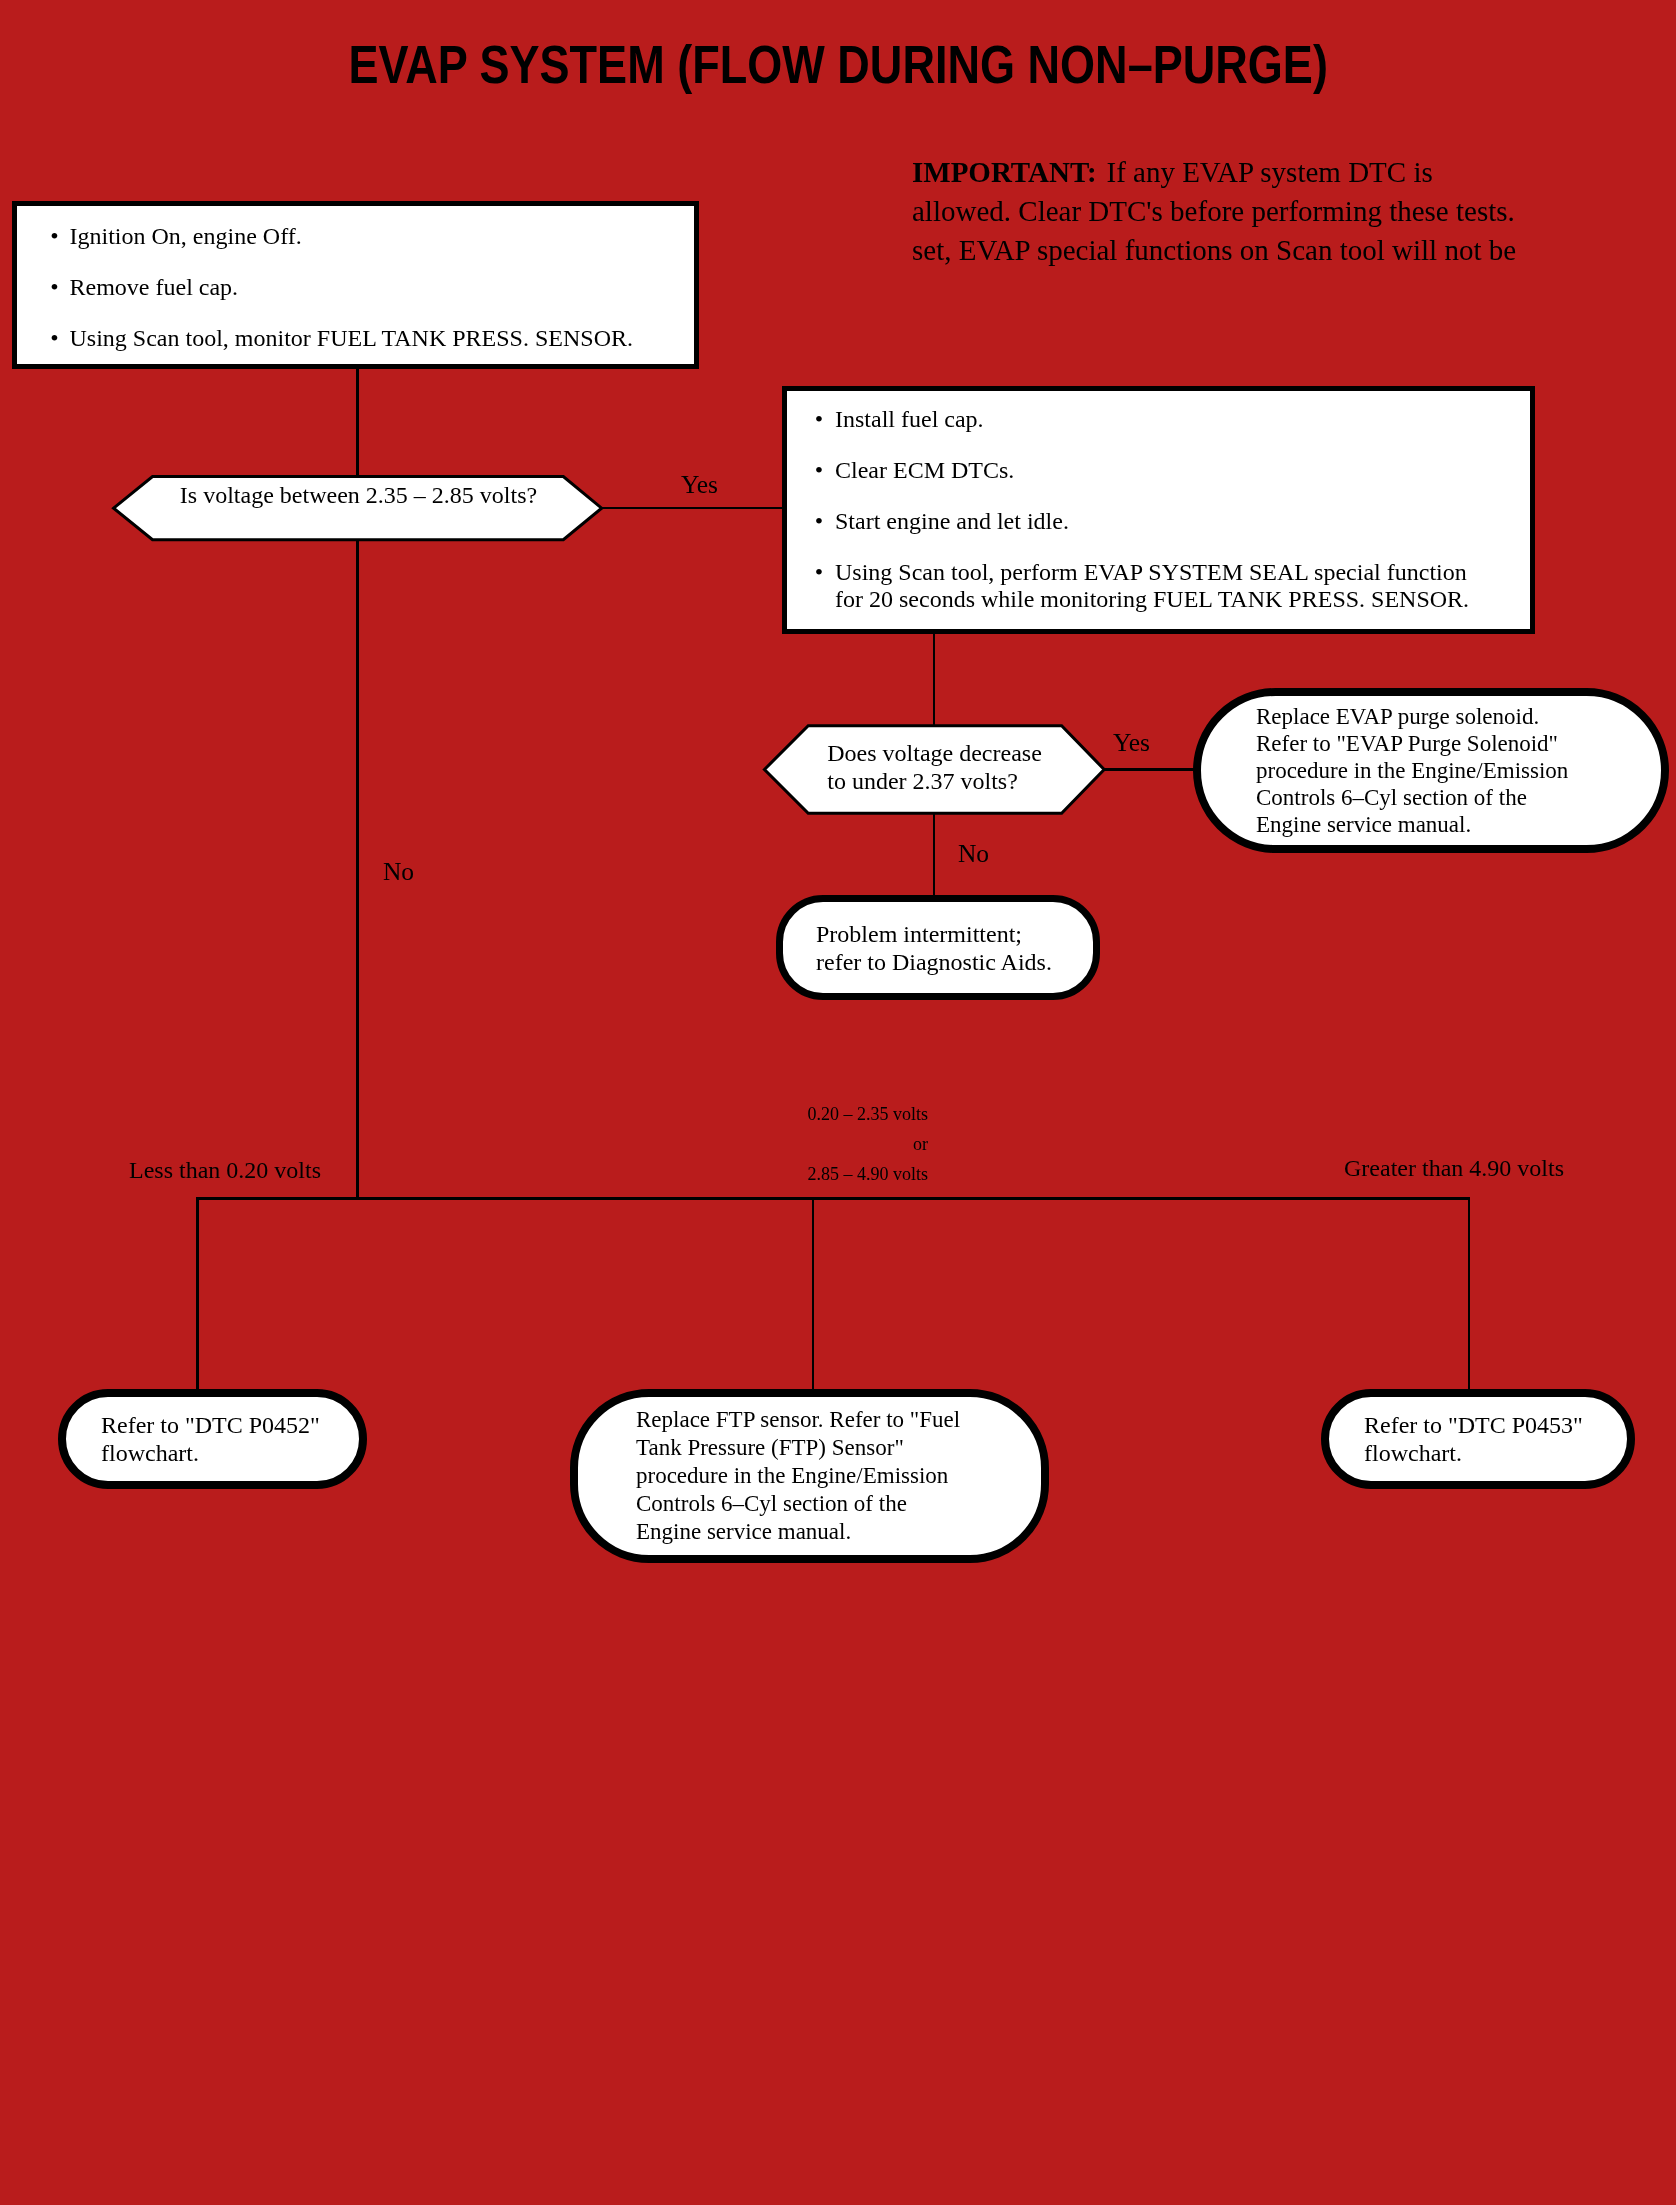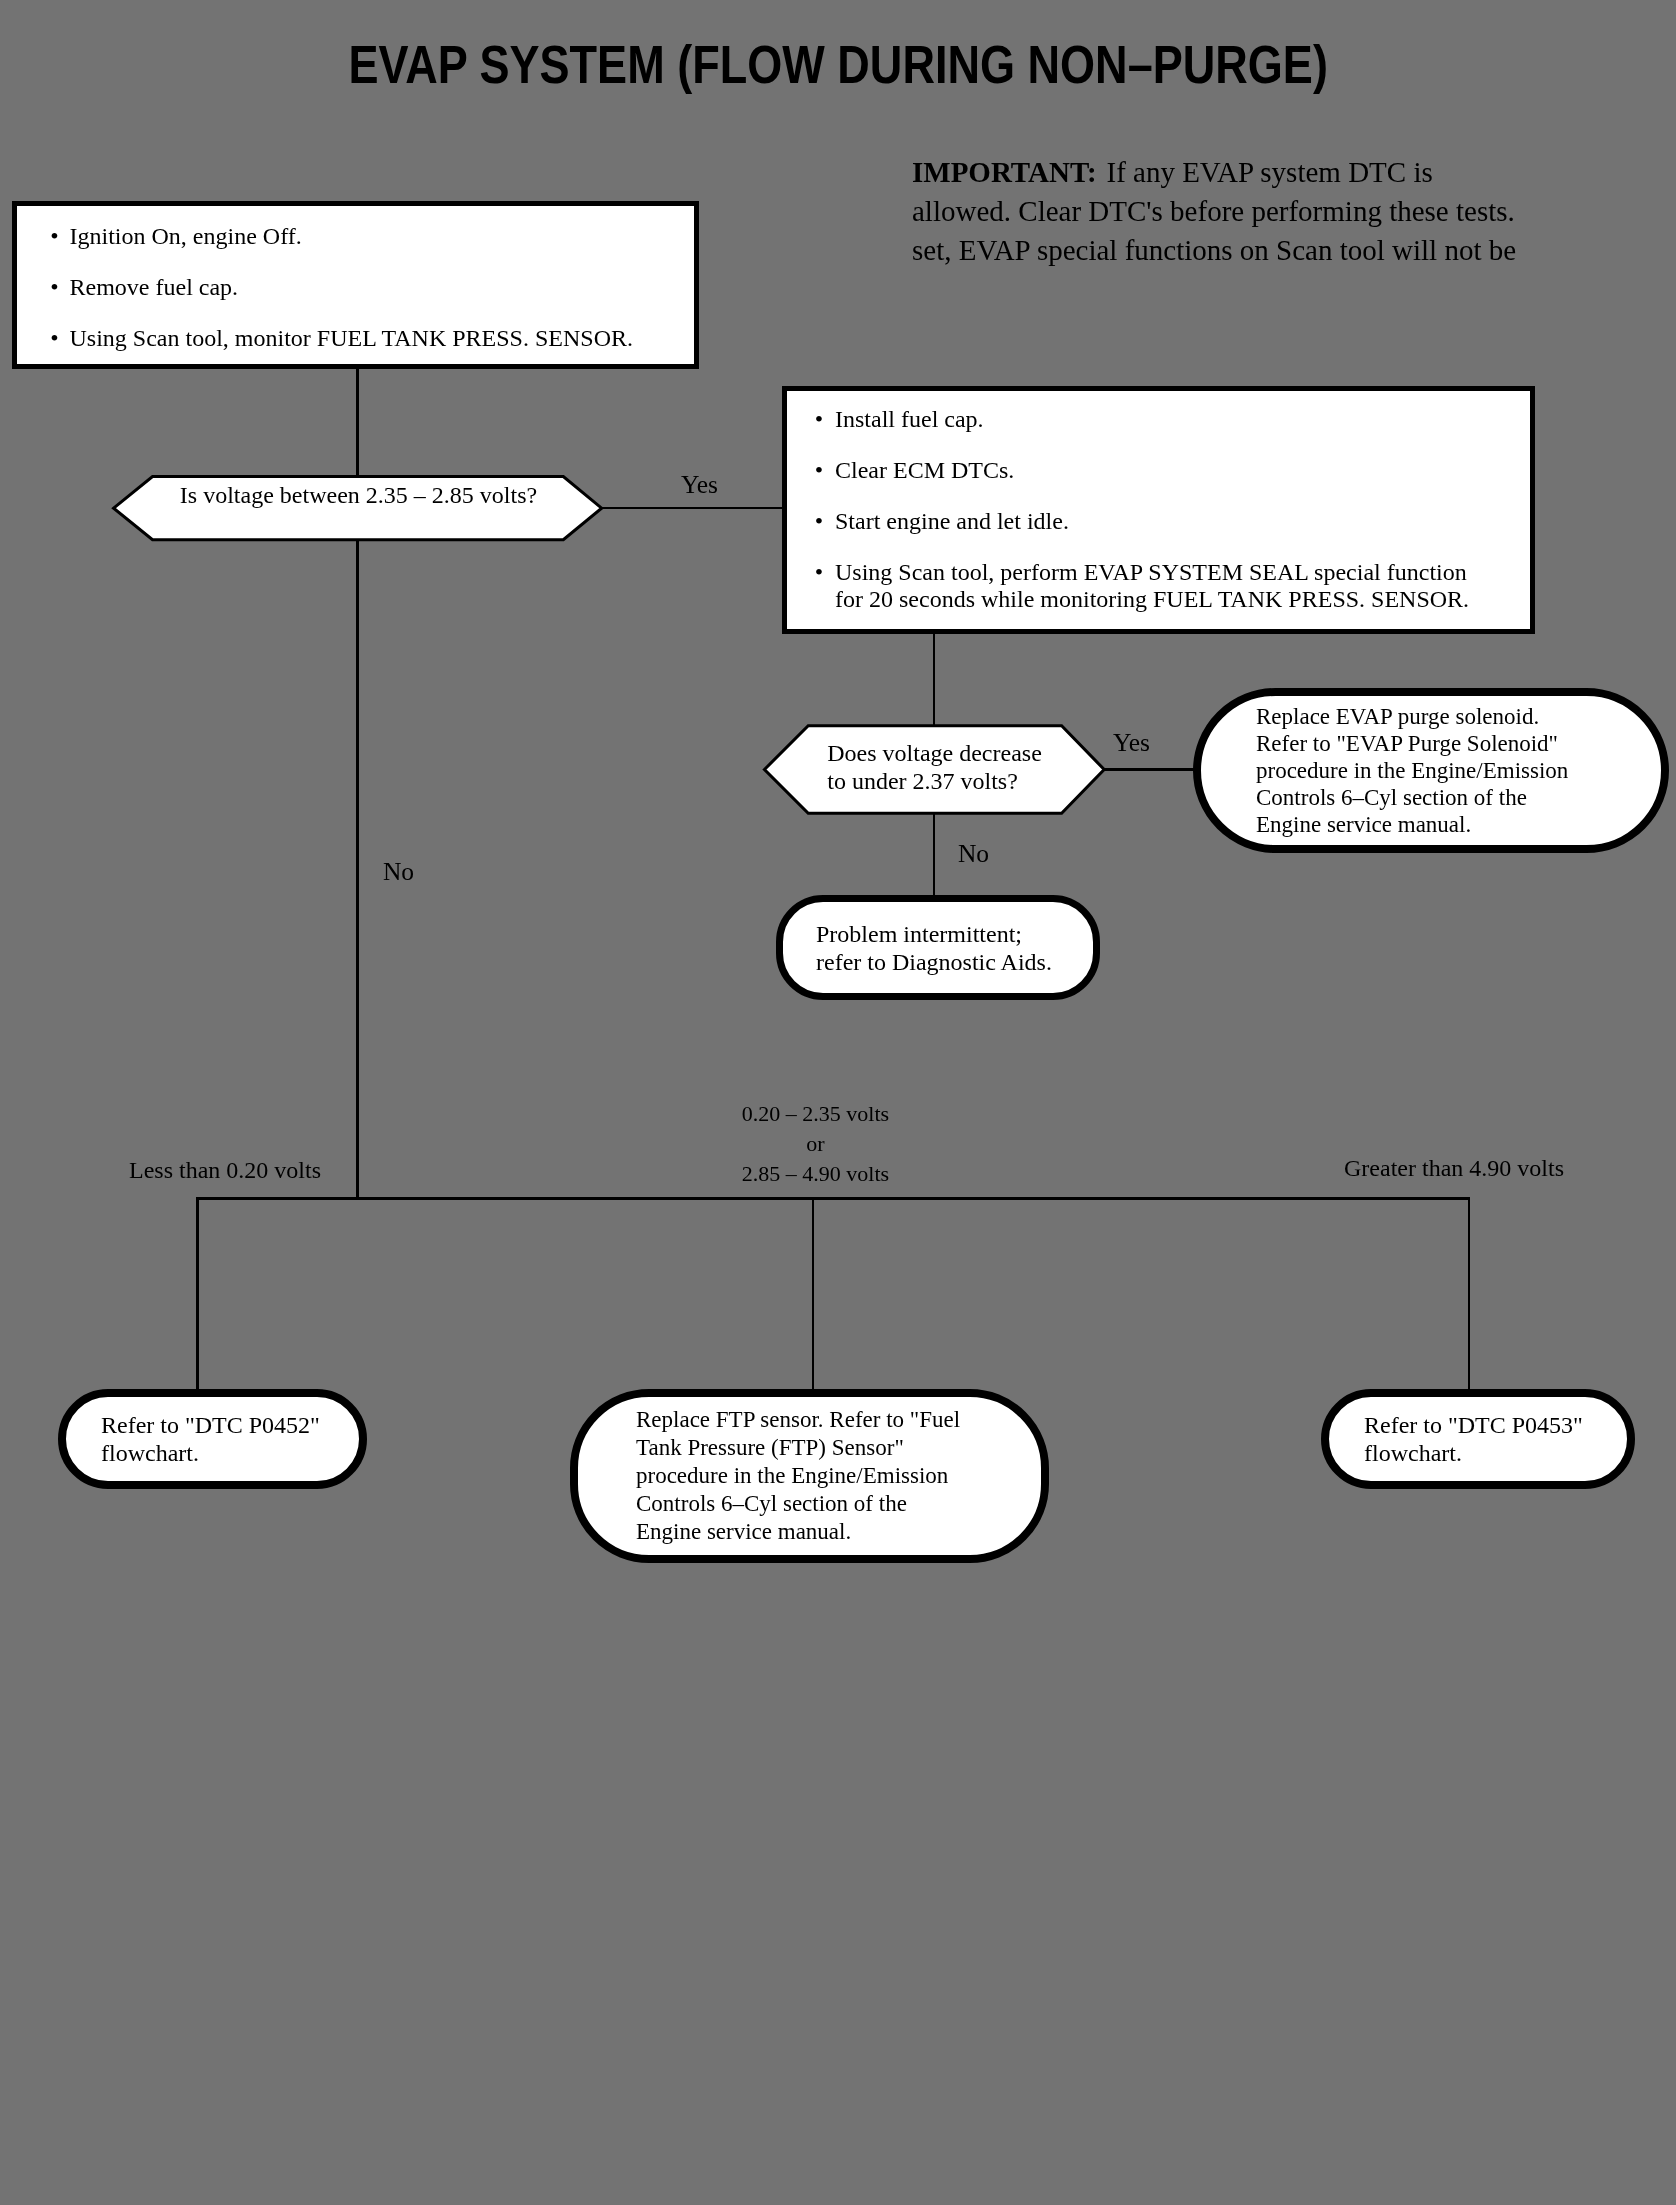--- a/index.html
+++ b/index.html
@@ -1,16 +1,16 @@
 <!DOCTYPE html>
 <html style="font-size:9.7px"><head>
 <meta charset="utf-8">
 <style>
   html,body{margin:0;padding:0;background:#ffffff;}
-  .page{position:relative;width:1676px;height:2205px;background:#737373;color:#000;
+  .page{position:relative;width:1676px;height:2205px;background:#b91c1c;color:#000;
         font-family:"Liberation Serif",serif;overflow:hidden;}
   svg.wires{position:absolute;left:0;top:0;}
   svg.wires line{stroke:#000;stroke-width:4;shape-rendering:crispEdges;}
   svg.wires line.thick{stroke-width:5;}
   svg.wires polygon{fill:#ffffff;stroke:#000;stroke-width:5;}
 
   .title{position:absolute;left:0;top:34px;width:1676px;text-align:center;
          font-family:"Liberation Sans",sans-serif;font-weight:bold;font-size:53px;white-space:nowrap;}
   .title>span{display:inline-block;transform:scaleX(.85);transform-origin:center;}
 
@@ -38,21 +38,21 @@
   .hex1{left:153px;top:463px;width:411px;height:63px;white-space:nowrap;}
   .hex2{left:808px;top:726px;width:253px;height:81px;}
   .hex2 .inner{text-align:left;}
 
   .lbl{position:absolute;text-align:center;font-size:25.5px;line-height:28px;}
   .yes1{left:663px;top:471px;width:73px;}
   .yes2{left:1095px;top:729px;width:73px;}
   .no1{left:362px;top:858px;width:73px;}
   .no2{left:937px;top:840px;width:73px;}
   .less{left:88px;top:1156px;width:274px;font-size:24px;}
-  .midlbl{left:703px;top:1099px;width:225px;font-size:22px;line-height:30px;}
+  .midlbl{left:703px;top:1099px;width:225px;font-size:18px;line-height:30px;text-align:right;}
   .greater{left:1317px;top:1154px;width:274px;font-size:24px;}
 
   .stadium{position:absolute;box-sizing:border-box;background:#fff;border:8px solid #000;
            display:flex;flex-direction:column;justify-content:center;font-size:23px;line-height:27px;font-family:Liberation Serif, serif;}
   .stadium .line{white-space:nowrap;}
   .purge{left:1193px;top:688px;width:476px;height:165px;border-radius:83px;padding-left:55px;}
   .inter{left:776px;top:895px;width:324px;height:105px;border-radius:47px;border-width:7.3px;
          padding-left:33px;font-size:24px;line-height:28px;}
   .p0452{left:58px;top:1389px;width:309px;height:100px;border-radius:51px;padding-left:35px;
          font-size:24px;line-height:28px;}

